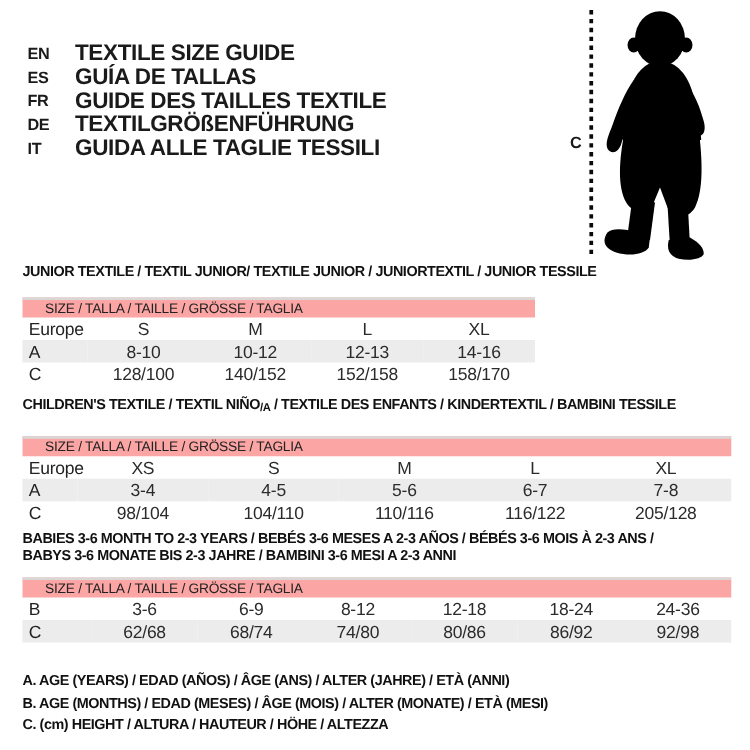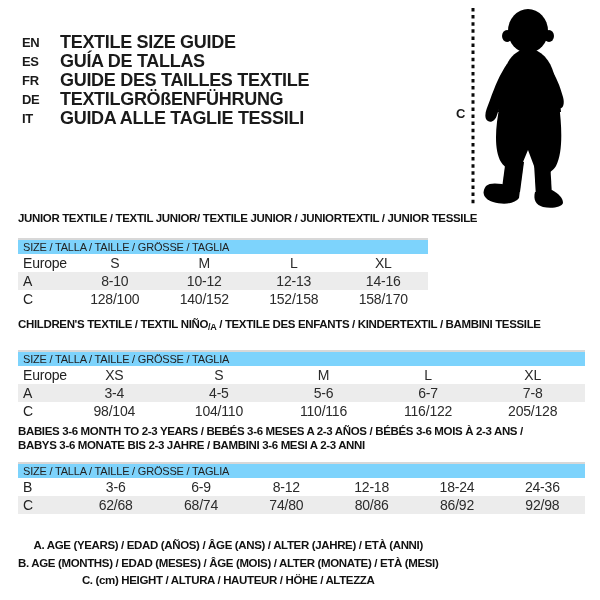--- a/index.html
+++ b/index.html
@@ -17,33 +17,33 @@
   .figure svg{position:absolute;left:0;top:0;}
   .figure-label{position:absolute;left:6px;top:106px;font-weight:700;font-size:13px;}
   
   .section{position:absolute;left:18px;}
   .s1{top:211px;width:410px;}
   .s2{top:317px;width:567px;}
   .s3{top:424px;width:567px;}
   .sec-title{font-weight:700;font-size:11.5px;line-height:14px;letter-spacing:-0.35px;white-space:nowrap;color:#111;}
   .sub{font-size:9px;vertical-align:-2px;}
   .size-band{
-    height:16px;background:#7dd3fc;border-top:2px solid #d8d8d8;box-sizing:border-box;
-    font-size:11px;color:#222;padding-left:5px;display:flex;align-items:center;letter-spacing:-0.2px;
+    height:16px;background:#fca5a5;border-top:2px solid #d8d8d8;box-sizing:border-box;
+    font-size:11px;color:#222;padding-left:18px;display:flex;align-items:center;letter-spacing:-0.2px;
   }
   .s1 .size-band{margin-top:13px;}
   .s2 .size-band{margin-top:16px;}
   .s3 .size-band{margin-top:10px;}
   table{width:100%;border-collapse:collapse;table-layout:fixed;}
   td{height:18px;font-size:14px;text-align:center;padding:0;color:#2b2b2b;letter-spacing:-0.2px;}
   td.rowlabel{text-align:left;padding-left:5px;color:#222;}
   tr.alt{background:#ececec;}
   
   .footnotes{position:absolute;left:18px;top:537px;}
-  .footnote{font-weight:700;font-size:11.5px;line-height:17.5px;letter-spacing:-0.35px;white-space:nowrap;color:#111;text-align:center;}
+  .footnote{font-weight:700;font-size:11.5px;line-height:17.5px;letter-spacing:-0.35px;white-space:nowrap;color:#111;}
 </style>
 </head>
 <body>
 
 <div class="lang-block">
   <div class="lang-row">
     <span class="lang-code">EN</span>
     <span class="lang-label">TEXTILE SIZE GUIDE</span>
   </div>
   <div class="lang-row">

